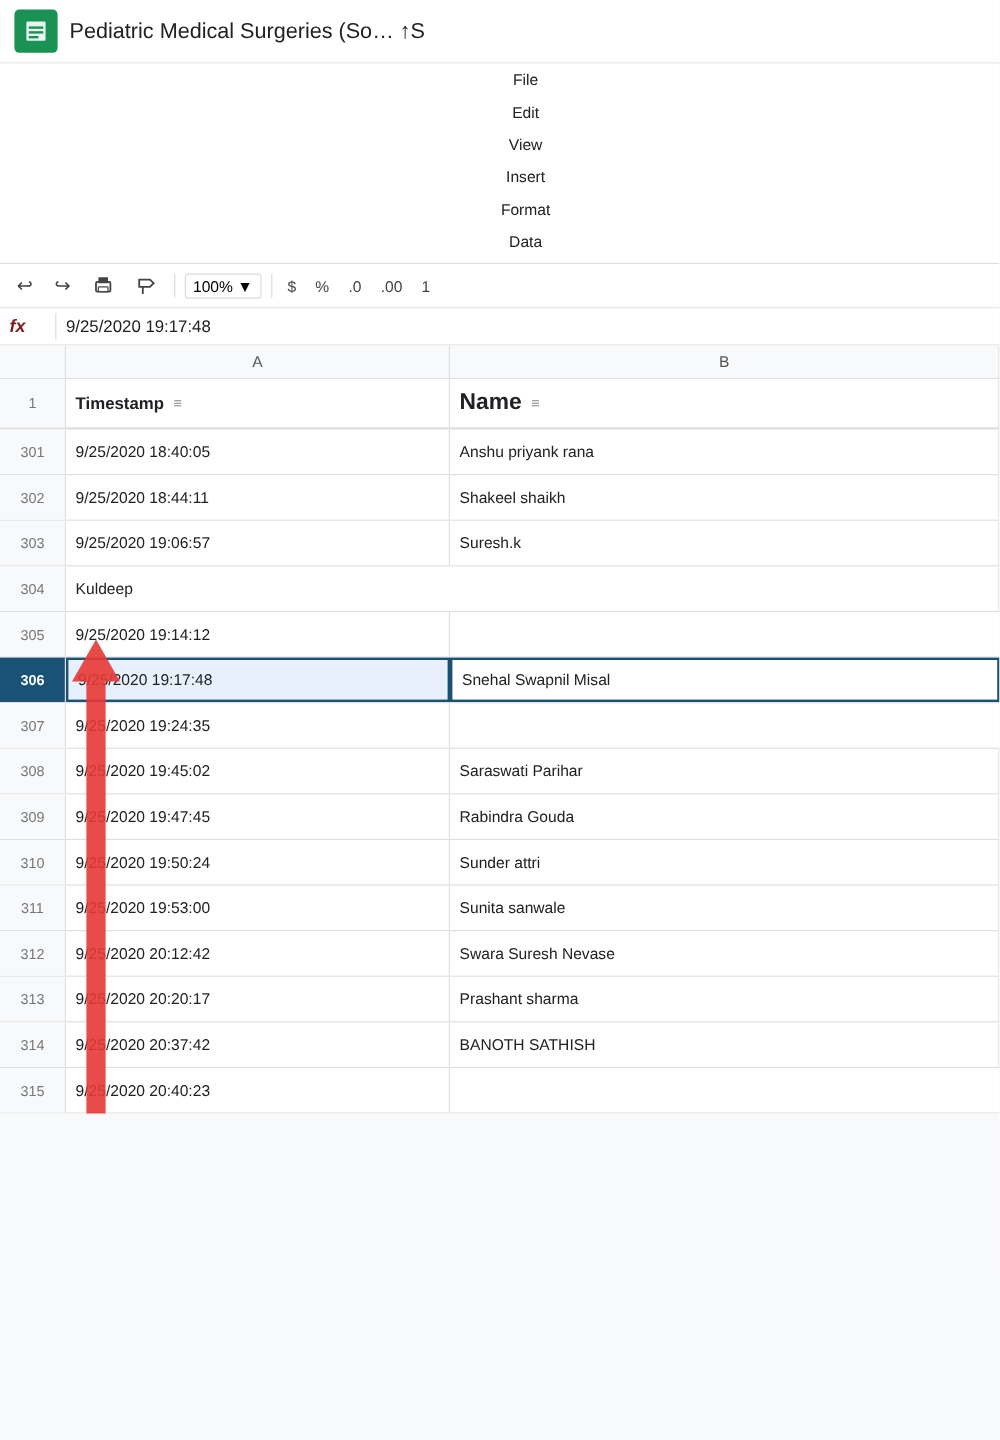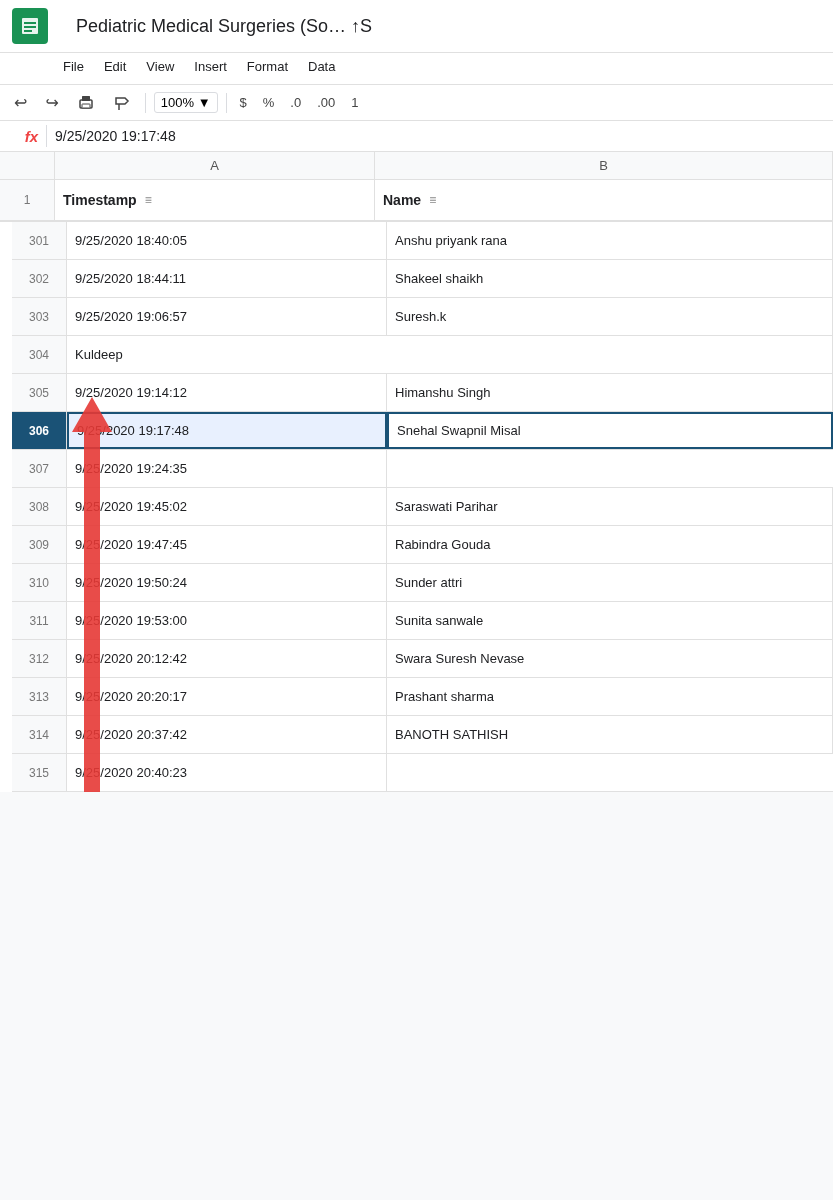--- a/index.html
+++ b/index.html
@@ -11,21 +11,21 @@
       overflow-x: hidden;
     }
 
     
     .title-bar {
       background: #fff;
       display: flex;
       align-items: center;
       padding: 8px 12px;
       border-bottom: 1px solid #e0e0e0;
-      gap: 28px;
+      gap: 10px;
     }
     .sheets-icon {
       width: 36px;
       height: 36px;
       background: #1a9254;
       border-radius: 4px;
       display: flex;
       align-items: center;
       justify-content: center;
       color: white;
@@ -40,20 +40,21 @@
     }
 
     
     .menu-bar {
       background: #fff;
       display: flex;
       align-items: center;
       padding: 2px 12px 6px 55px;
       gap: 4px;
       border-bottom: 1px solid #e0e0e0;
+      flex-direction: column;
     }
     .menu-item {
       font-size: 13px;
       color: #202124;
       padding: 4px 8px;
       border-radius: 4px;
       cursor: pointer;
     }
 
     
@@ -100,25 +101,25 @@
     .formula-bar {
       background: #fff;
       display: flex;
       align-items: center;
       padding: 4px 8px;
       border-bottom: 1px solid #e0e0e0;
       gap: 8px;
     }
     .formula-fx {
       font-size: 15px;
-      color: #ef4444;
+      color: #7f1d1d;
       font-style: italic;
       font-weight: bold;
       width: 30px;
-      text-align: right;
+      text-align: left;
     }
     .formula-divider {
       width: 1px;
       height: 22px;
       background: #dadce0;
     }
     .formula-content {
       font-size: 14px;
       color: #202124;
       flex: 1;
@@ -200,21 +201,20 @@
       background: #e8f0fe;
     }
     .selected-row .cell-b {
       border: 2px solid #1a5276;
       background: #fff;
     }
 
     
     .arrow-container {
       position: relative;
-      margin-left: 12px;
     }
 
     
     .row1-header {
       display: flex;
       border-bottom: 2px solid #e0e0e0;
       min-height: 42px;
       background: #fff;
     }
     .row1-header .row-num {
@@ -300,21 +300,21 @@
     <div class="col-header col-b">B</div>
   </div>
 
   <div class="row1-header">
     <div class="row-num">1</div>
     <div class="cell cell-a">
       <span style="font-weight:bold; font-size:14px;">Timestamp</span>
       <span class="filter-icon" style="margin-left:8px; color:#888; font-size:12px;">≡</span>
     </div>
     <div class="cell cell-b">
-      <span style="font-weight:bold; font-size:14px;">Name</span>
+      <span style="font-weight:bold; font-size:19px;">Name</span>
       <span class="filter-icon" style="margin-left:8px; color:#888; font-size:12px;">≡</span>
     </div>
   </div>
 
   <div class="arrow-container" style="position:relative;">
 
     <svg style="position:absolute; left:50px; top:175px; width:90px; height:420px; z-index:10; pointer-events:none;" viewBox="0 0 90 420">
 
       <polygon points="30,0 10,35 22,35 22,420 38,420 38,35 50,35" fill="#e53935" opacity="0.9"></polygon>
     </svg>
@@ -335,21 +335,20 @@
           <div class="cell cell-a">9/25/2020 19:06:57</div>
           <div class="cell cell-b">Suresh.k</div>
         </div>
         <div class="data-row">
           <div class="row-num">304</div>
           <div class="cell cell-b">Kuldeep</div>
         </div>
         <div class="data-row">
           <div class="row-num">305</div>
           <div class="cell cell-a">9/25/2020 19:14:12</div>
-          <div class="cell cell-b">Himanshu Singh</div>
         </div>
         <div class="data-row selected-row">
           <div class="row-num">306</div>
           <div class="cell cell-a">9/25/2020 19:17:48</div>
           <div class="cell cell-b">Snehal Swapnil Misal</div>
         </div>
         <div class="data-row">
           <div class="row-num">307</div>
           <div class="cell cell-a">9/25/2020 19:24:35</div>
         </div>

